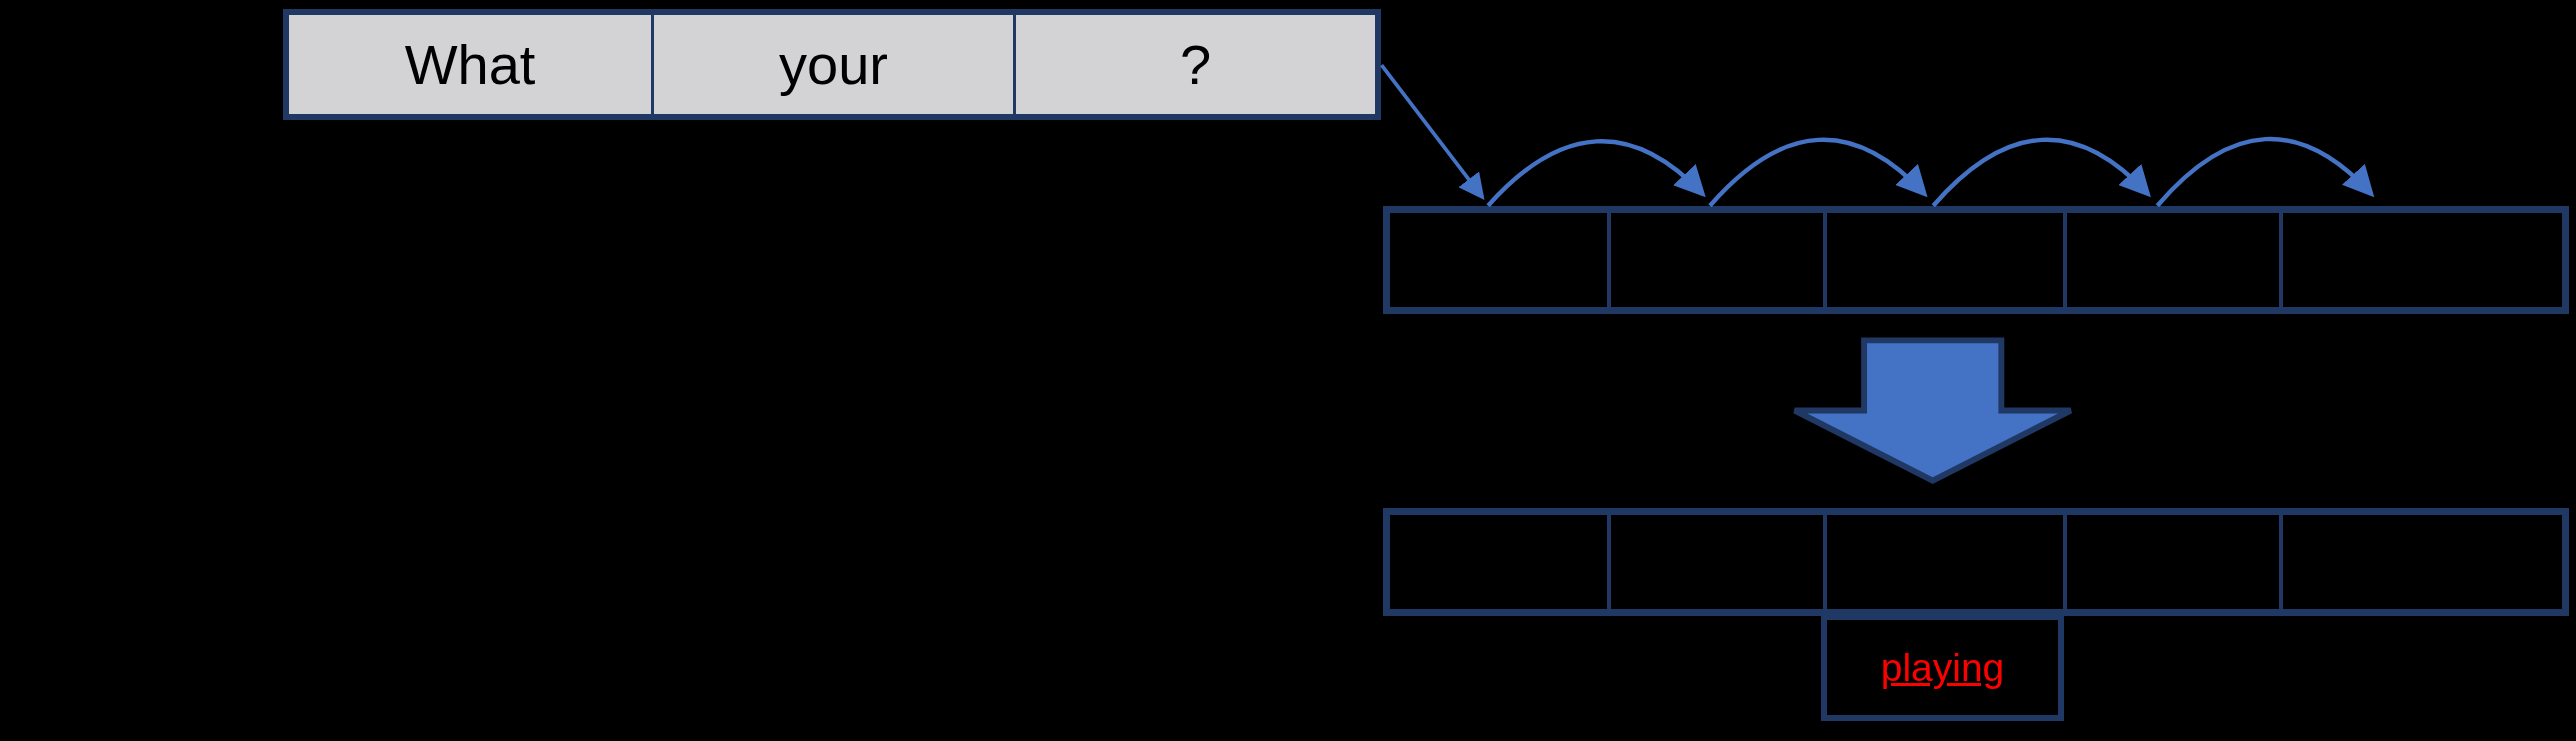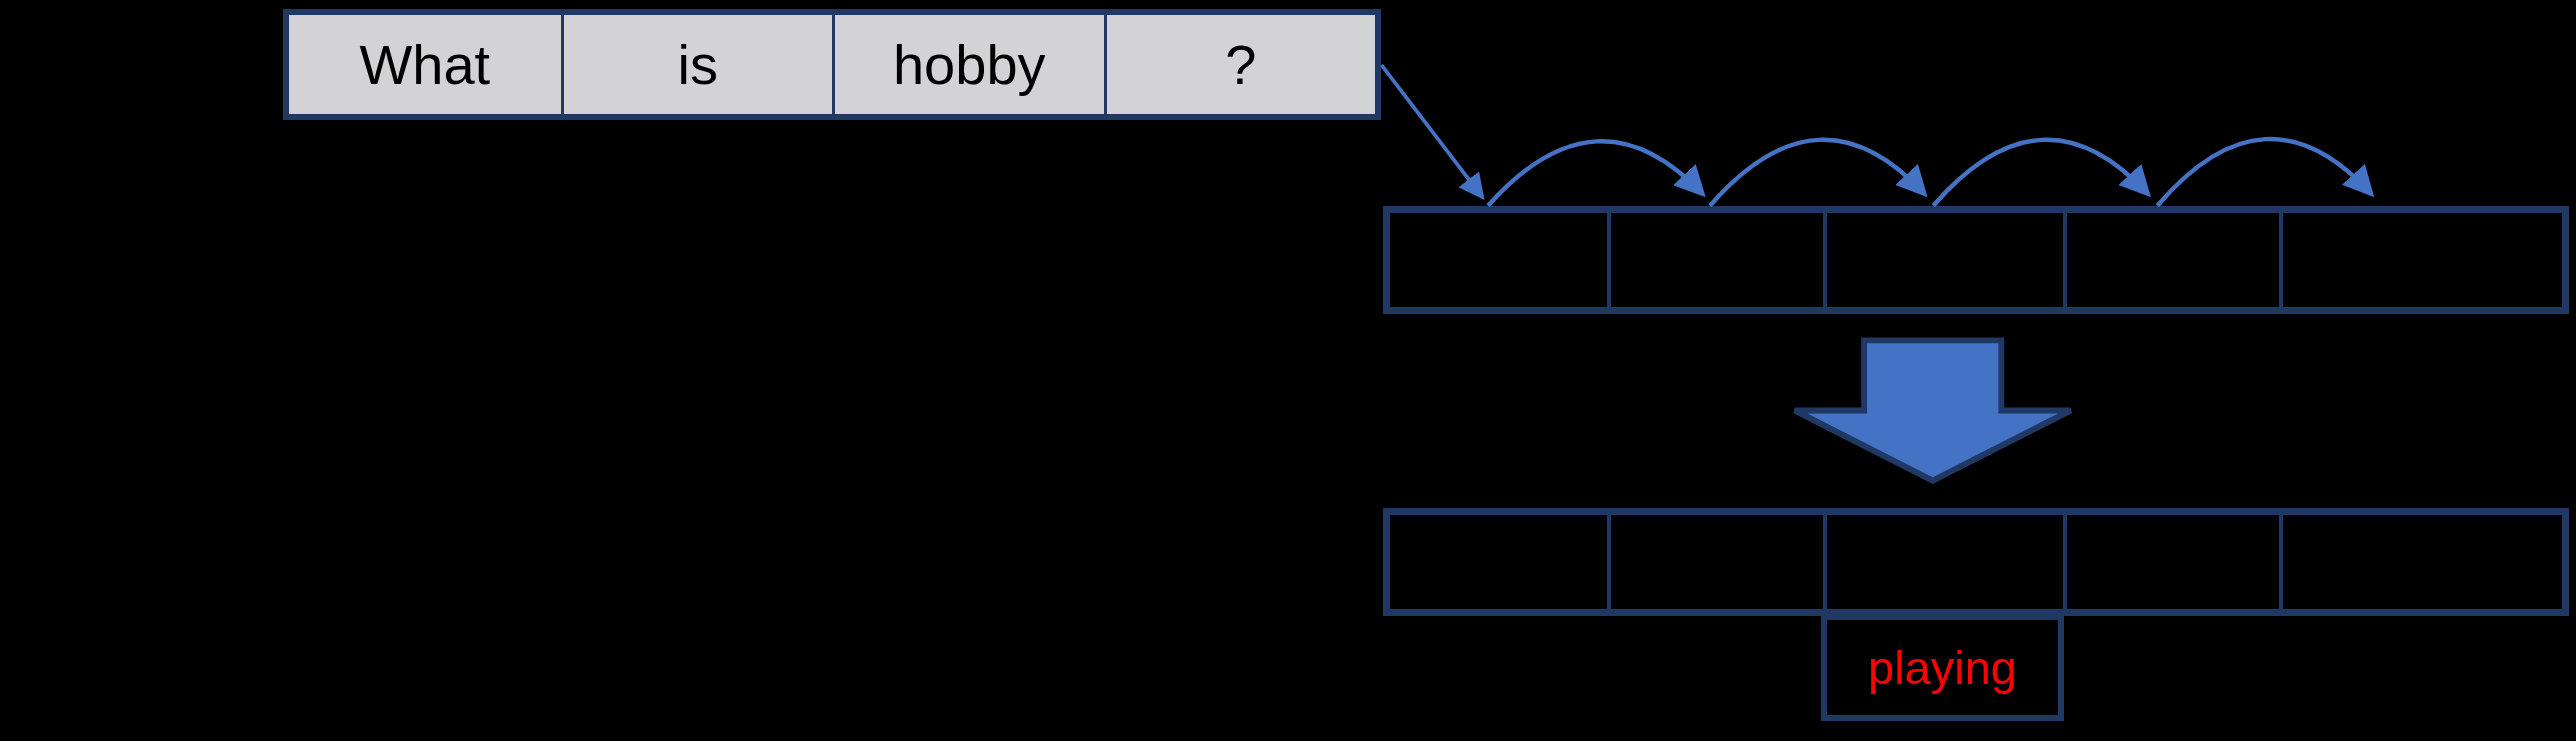--- a/index.html
+++ b/index.html
@@ -91,39 +91,37 @@
     position: absolute;
     left: 1821px; top: 614px;
     width: 243px; height: 107px;
     border: 6px solid var(--outline-navy);
     display: flex;
     align-items: center;
     justify-content: center;
     background: transparent;
   }
   .pred-box span {
-    font-size: 47px;
+    font-size: 39px;
     color: var(--predicted-text-red);
     line-height: 1;
+    text-decoration: underline;
   }
 </style>
 </head>
 <body>
 
 <div class="canvas">
 
   <div class="word-row">
     <div class="word-cell">
         <span>What</span>
       </div>
     <div class="word-cell">
-        <span>is</span>
-      </div>
-    <div class="word-cell">
-        <span>hobby</span>
+        <span>your</span>
       </div>
     <div class="word-cell">
         <span>?</span>
       </div>
   </div>
 
   <div class="slot-row top">
     <div class="slot-cell c1"></div>
     <div class="slot-cell c2"></div>
     <div class="slot-cell c3"></div>

